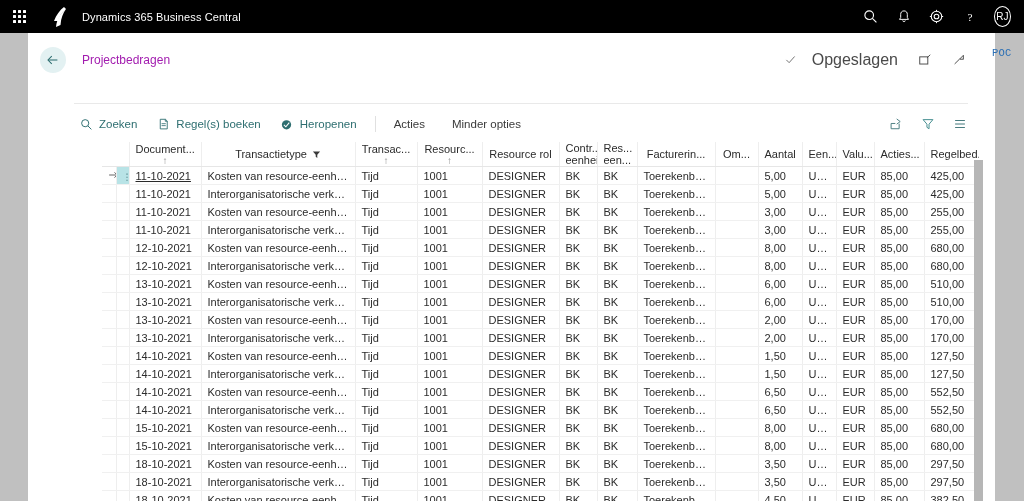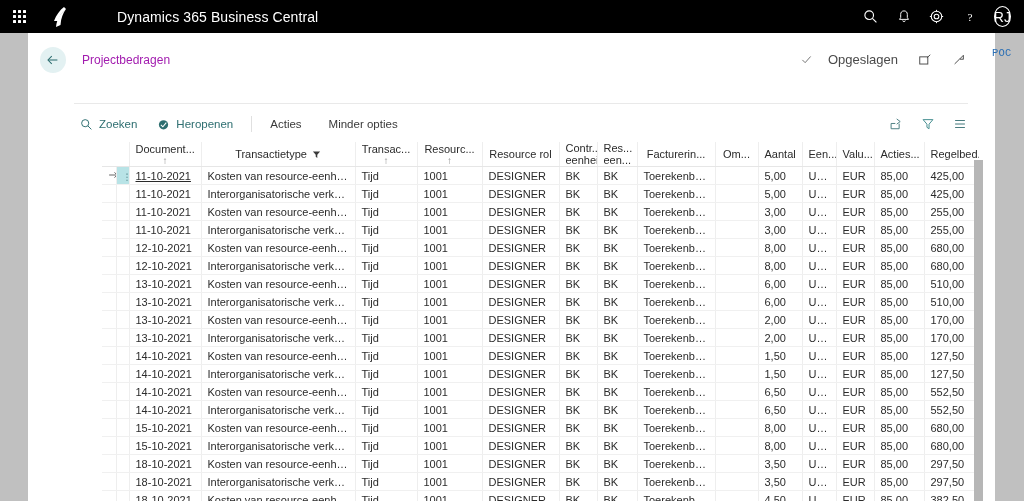--- a/index.html
+++ b/index.html
@@ -22,32 +22,32 @@
     display: flex; align-items: center; justify-content: center;
     cursor: pointer;
   }
   .waffle-grid {
     display: grid; grid-template-columns: repeat(3, 3px);
     grid-template-rows: repeat(3, 3px); gap: 2px;
   }
   .waffle-grid i { display: block; width: 3px; height: 3px; background: #ffffff; border-radius: 0.5px; }
   .bc-logo { width: 44px; height: 33px; display: flex; align-items: center; justify-content: center; }
   .app-title {
-    color: #ffffff; font-size: 14px; letter-spacing: .1px;
-    margin-left: 35px; white-space: nowrap;
+    color: #ffffff; font-size: 11px; letter-spacing: .1px;
+    white-space: nowrap;
   }
   .appbar-right {
     margin-left: auto; display: flex; align-items: center;
     gap: 16px; padding-right: 13px;
   }
   .ab-icon { width: 17px; height: 17px; display: flex; align-items: center; justify-content: center; cursor: pointer; }
   .avatar {
     width: 17px; height: 21px; border-radius: 50%;
     border: 1px solid #ffffff; color: #ffffff;
-    font-size: 14px; display: flex; align-items: center; justify-content: center;
+    font-size: 10px; display: flex; align-items: center; justify-content: center;
     cursor: pointer; letter-spacing: .2px;
   }
 
   
   .page {
     position: absolute; left: 28px; top: 33px;
     width: 967px; height: 468px;
     background: #ffffff;
   }
 
@@ -59,21 +59,21 @@
   .backbtn {
     width: 26px; height: 26px; border-radius: 50%;
     background: #e3f1f2; margin-left: 12px;
     display: flex; align-items: center; justify-content: center;
     cursor: pointer; flex: 0 0 auto;
   }
   .crumb {
     margin-left: 16px; font-size: 12px; color: #a21caf; white-space: nowrap; cursor: pointer;
   }
   .pghead-right { margin-left: auto; display: flex; align-items: center; gap: 19px; padding-right: 29px; }
-  .saved { display: flex; align-items: center; gap: 16px; font-size: 13px; color: #4a4a4a; white-space: nowrap; }
+  .saved { display: flex; align-items: center; gap: 16px; font-size: 16px; color: #4a4a4a; white-space: nowrap; }
   .hicon { width: 15px; height: 15px; display: flex; align-items: center; justify-content: center; cursor: pointer; }
 
   
   .hsep { position: absolute; left: 46px; top: 70px; width: 894px; height: 1px; background: #e9e9e9; }
 
   
   .cmdbar {
     position: absolute; left: 0; top: 78px; width: 967px; height: 26px;
     display: flex; align-items: center;
   }
@@ -234,20 +234,31 @@
 
   <div class="cmdbar">
     <div class="cmd">
       <span class="ci">
         <svg width="13" height="13" viewBox="0 0 16 16">
             <circle cx="6.4" cy="6.4" r="4.4" fill="none" stroke="#2d6e70" stroke-width="1.2"></circle>
             <line x1="9.7" y1="9.7" x2="14" y2="14" stroke="#2d6e70" stroke-width="1.2"></line>
           </svg>
       </span>
       <span>Zoeken</span>
+    </div>
+    <div class="cmd">
+      <span class="ci">
+        <svg width="13" height="14" viewBox="0 0 16 16">
+            <path d="M4 2.2 H10.4 L12.6 4.4 V14 H4 Z" fill="none" stroke="#2d6e70" stroke-width="1.1"></path>
+            <polyline points="10.2,2.2 10.2,4.6 12.6,4.6" fill="none" stroke="#2d6e70" stroke-width="1.1"></polyline>
+            <line x1="5.6" y1="7.6" x2="10.8" y2="7.6" stroke="#2d6e70" stroke-width="1"></line>
+            <line x1="5.6" y1="10" x2="10.8" y2="10" stroke="#2d6e70" stroke-width="1"></line>
+          </svg>
+      </span>
+      <span>Regel(s) boeken</span>
     </div>
     <div class="cmd">
       <span class="ci">
         <svg width="13" height="13" viewBox="0 0 16 16">
             <circle cx="8" cy="8.4" r="5.7" fill="#2d6e70"></circle>
             <polyline points="4.8,8.4 7.2,10.8 11.4,5.6" fill="none" stroke="#ffffff" stroke-width="1.3"></polyline>
           </svg>
       </span>
       <span>Heropenen</span>
     </div>

